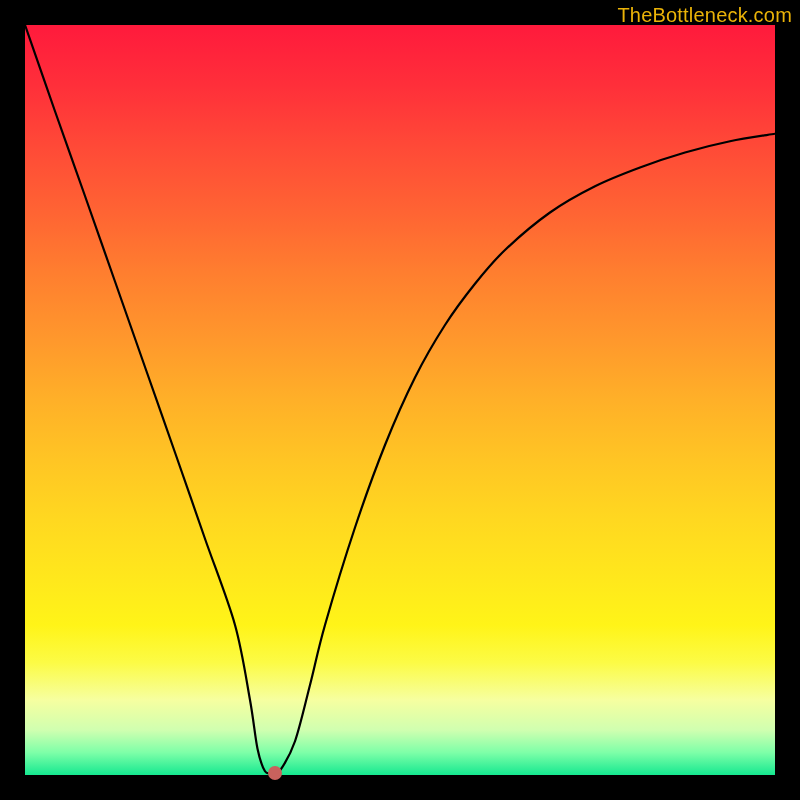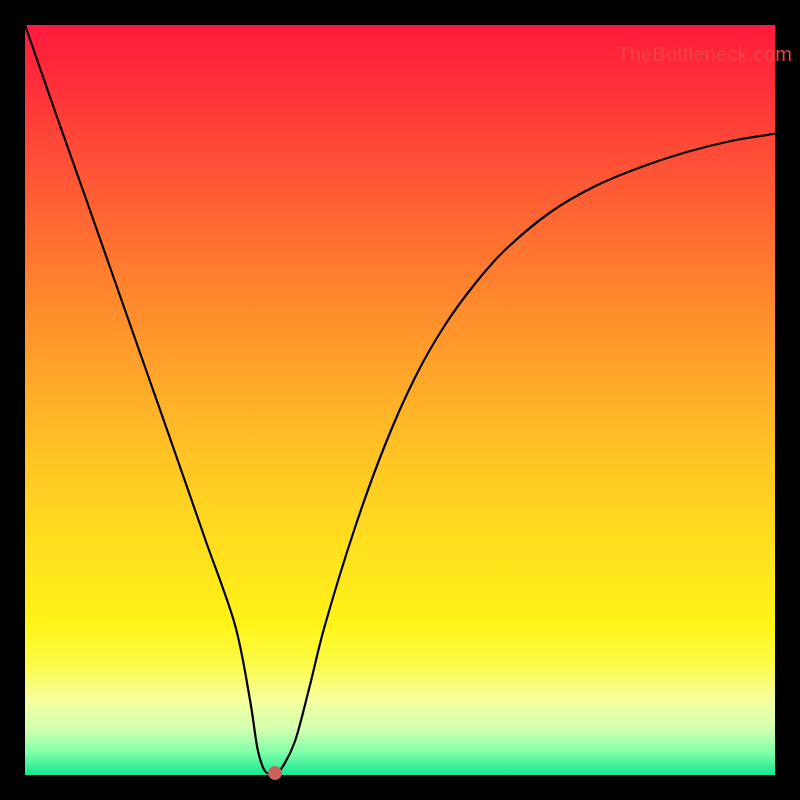--- a/index.html
+++ b/index.html
@@ -43,25 +43,24 @@
       #f6ffa0 90%,
       #d0ffb0 94%,
       #7effa8 97%,
       #15e890 100%
     );
   }
   .watermark {
     position: absolute;
     top: 4px;
     right: 8px;
-    color: #ef4444;
+    color: #eab308;
     font-size: 20px;
     font-weight: 500;
     letter-spacing: 0.2px;
-    margin-top: 39px;
   }
   svg.curve {
     position: absolute;
     inset: 0;
   }
   .dot {
     position: absolute;
     width: 14px;
     height: 14px;
     border-radius: 50%;

